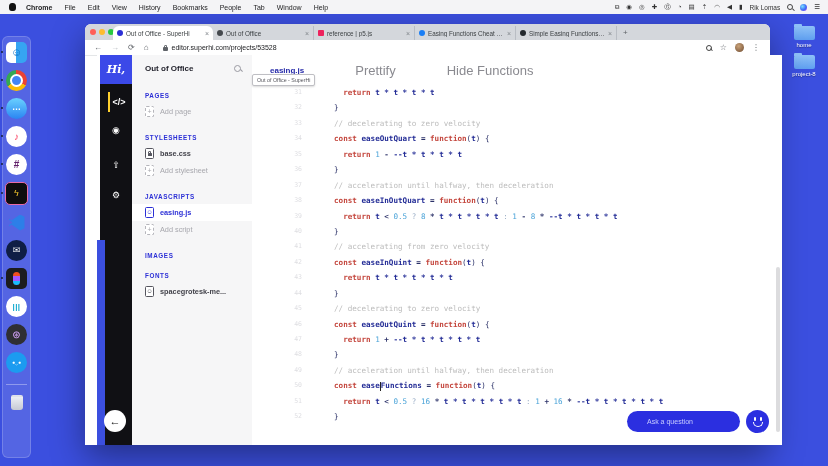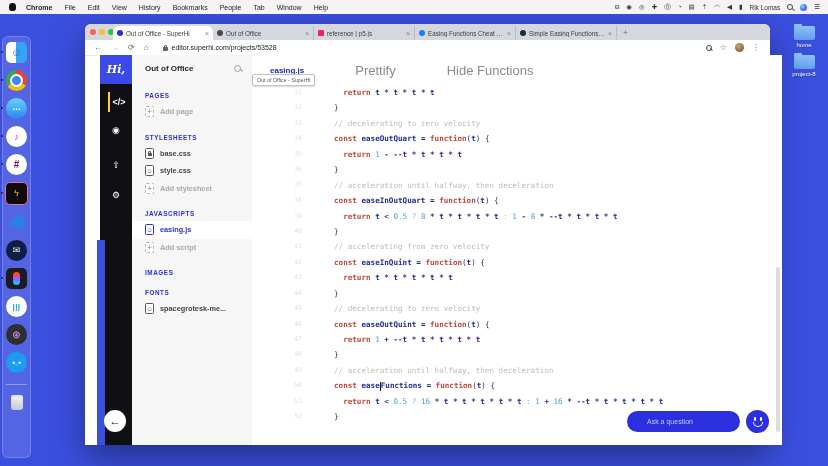--- a/index.html
+++ b/index.html
@@ -114,21 +114,21 @@
     display:flex;align-items:center;justify-content:center;font-size:11px;color:#111;z-index:4;}
 
   .sidebar{position:absolute;left:35px;top:0;width:120px;bottom:0;background:#f6f6f7;overflow:hidden;}
   .sb-head{display:flex;align-items:center;padding:9px 10px 6px 13px;}
   .sb-title{font-size:8px;font-weight:bold;color:#1e1e28;flex:1;}
   .sb-mag{position:relative;width:8px;height:8px;}
   .sb-mag i{position:absolute;left:0;top:0;width:5px;height:5px;border:1px solid #9a9aa2;border-radius:50%;}
   .sb-mag b{position:absolute;left:5.5px;top:5.5px;width:3px;height:1px;background:#9a9aa2;transform:rotate(45deg);}
   .sb-sections h3{margin:13px 0 4px 13px;font-size:6.3px;letter-spacing:.6px;color:#2b2fd6;font-weight:bold;}
   .sb-row{display:flex;align-items:center;gap:6px;height:17.5px;padding-left:13px;font-size:7.3px;color:#44444c;font-weight:bold;}
-  .sb-row.add{color:#a7a7ad;font-weight:bold;}
+  .sb-row.add{color:#a7a7ad;font-weight:normal;}
   .sb-row.active{background:#fff;color:#2b2fd6;}
   .fileicon{width:9px;height:11px;border:1px solid #55555e;border-radius:1.5px;display:flex;align-items:center;justify-content:center;box-sizing:border-box;background:#fff;flex:0 0 auto;}
   .sb-row.active .fileicon{border-color:#2b2fd6;color:#2b2fd6;}
   .fileicon .fi-smile{font-size:6px;line-height:1;color:inherit;}
   .sb-row.add .fileicon{border-style:dashed;border-color:#b5b5bb;color:#a7a7ad;}
   .fileicon .fi-plus{font-size:7px;line-height:1;}
   .mini-lock{position:relative;width:4px;height:4.5px;}
   .mini-lock i{position:absolute;left:0;bottom:0;width:4px;height:2.5px;background:#55555e;border-radius:.5px;}
   .mini-lock b{position:absolute;left:.8px;top:0;width:2.4px;height:2.4px;border:.8px solid #55555e;border-bottom:none;border-radius:2px 2px 0 0;box-sizing:border-box;}
 
@@ -359,26 +359,20 @@
             <h3>STYLESHEETS</h3>
             <div class="sb-row">
               <span class="fileicon">
                 <span class="mini-lock">
                   <b></b>
                   <i></i>
                 </span>
               </span>
               <span>base.css</span>
             </div>
-            <div class="sb-row">
-              <span class="fileicon">
-                <span class="fi-smile">☺</span>
-              </span>
-              <span>style.css</span>
-            </div>
             <div class="sb-row add">
               <span class="fileicon">
                 <span class="fi-plus">+</span>
               </span>
               <span>Add stylesheet</span>
             </div>
             <h3>JAVASCRIPTS</h3>
             <div class="sb-row active">
               <span class="fileicon">
                 <span class="fi-smile">☺</span>

